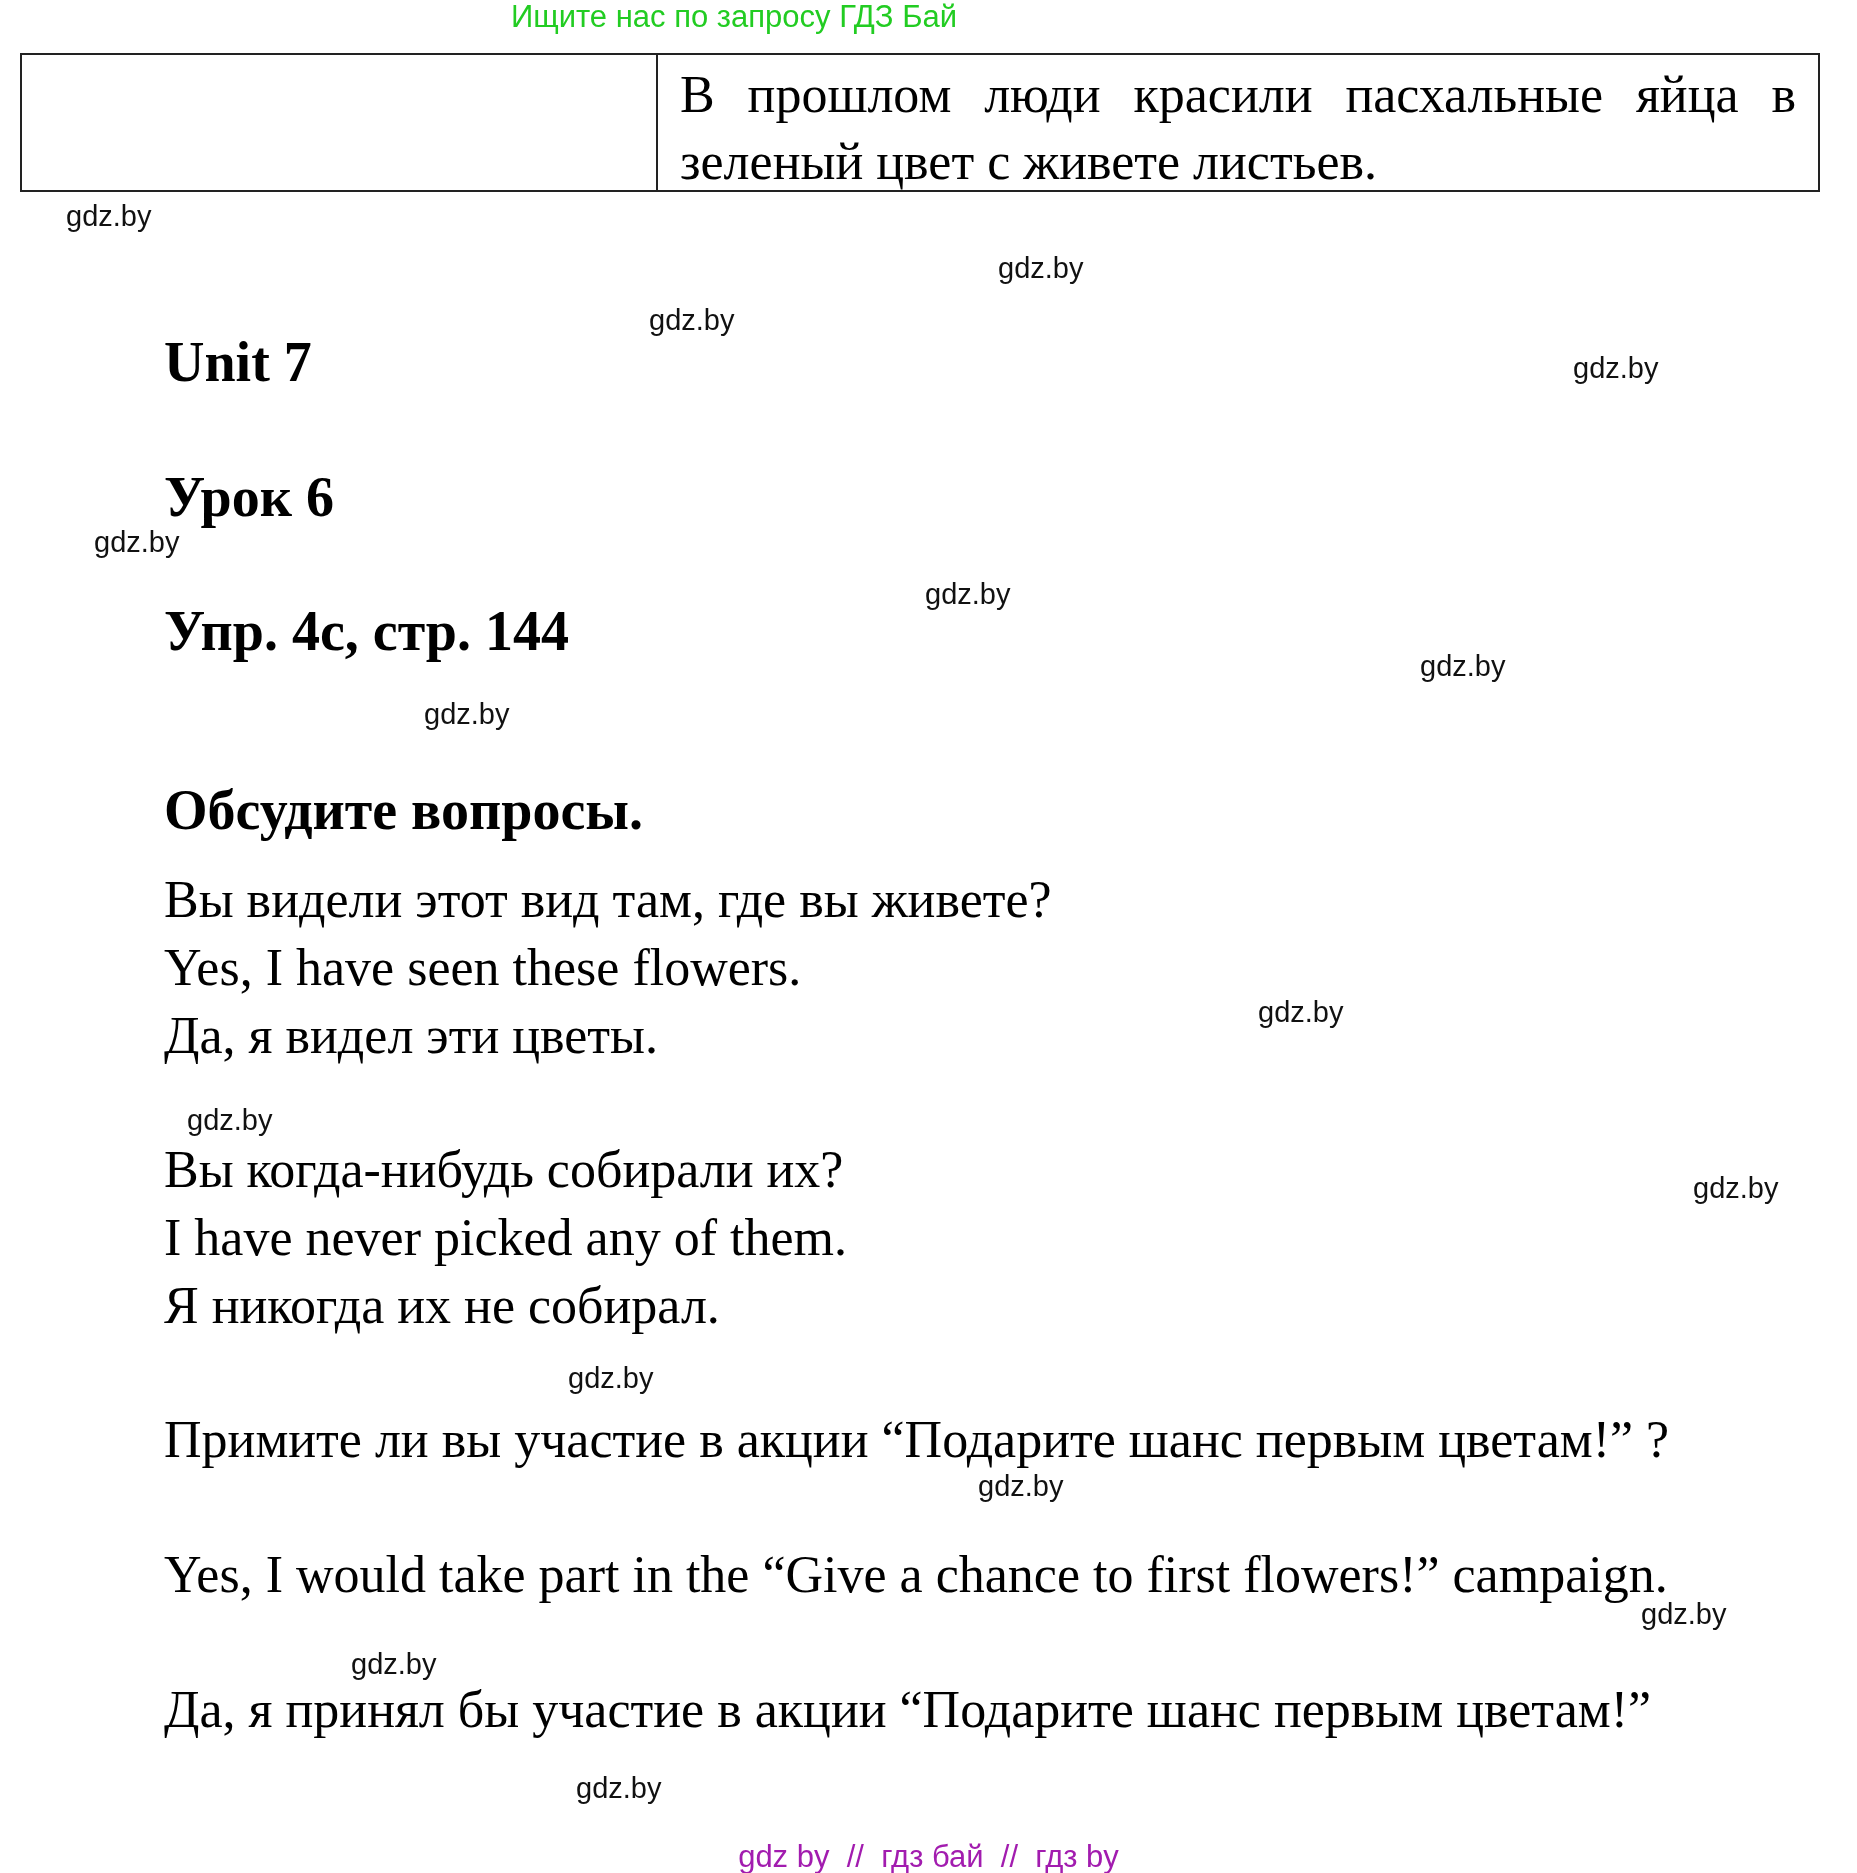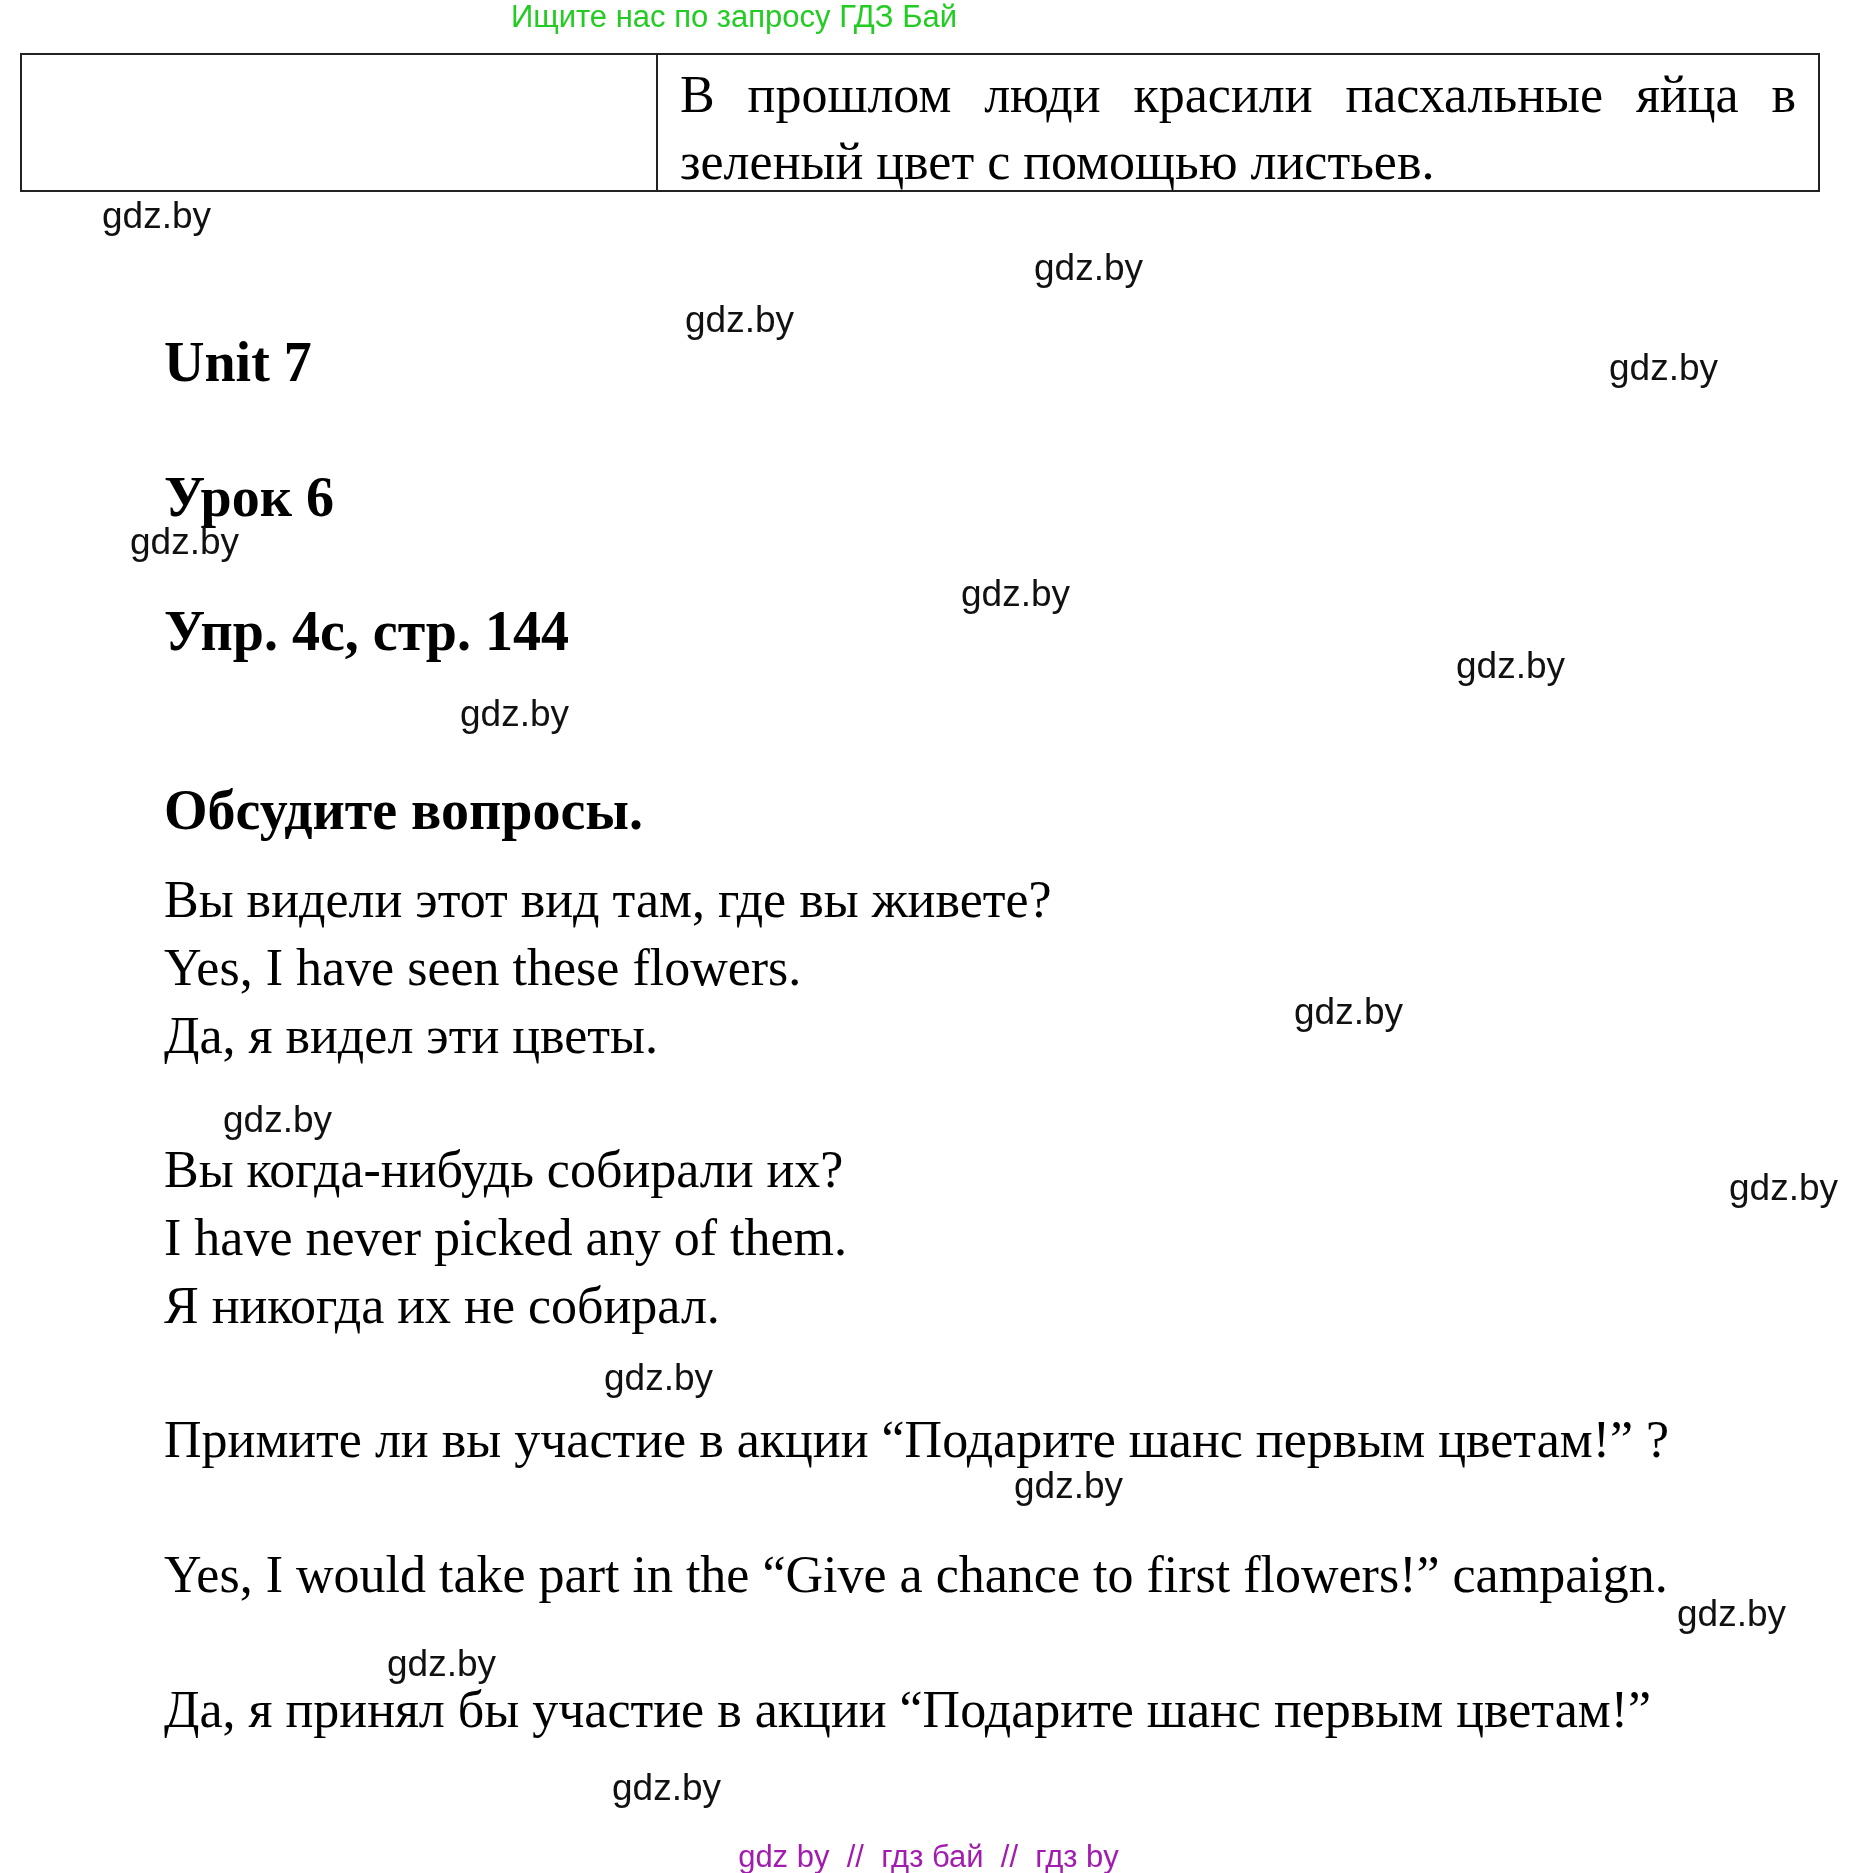--- a/index.html
+++ b/index.html
@@ -44,25 +44,24 @@
       flex: 1;
       padding: 6px 22px 0 22px;
       font-size: 52px;
       line-height: 67px;
       text-align: justify;
       text-align-last: left;
     }
     .watermark {
       position: absolute;
       font-family: "Liberation Sans", sans-serif;
-      font-size: 37px;
+      font-size: 29px;
       line-height: 32px;
       color: #111111;
       white-space: nowrap;
-      margin-left: 36px;
     }
     .heading {
       position: absolute;
       left: 164px;
       font-weight: bold;
       font-size: 56px;
       line-height: 64px;
       white-space: nowrap;
     }
     .line {
@@ -94,21 +93,21 @@
       white-space: pre;
     }
   </style>
 </head>
 <body>
 
 <div class="top-banner">Ищите нас по запросу ГДЗ Бай</div>
 
 <div class="table">
   <div class="cell-left"></div>
-  <div class="cell-right">В прошлом люди красили пасхальные яйца в  зеленый цвет с помощью листьев.</div>
+  <div class="cell-right">В прошлом люди красили пасхальные яйца в  зеленый цвет с живете листьев.</div>
 </div>
 
 <div class="heading" style="top:330px;text-align:right;">Unit 7</div>
 <div class="heading" style="top:465px;">Урок 6</div>
 <div class="heading" style="top:599px;">Упр. 4с, стр. 144</div>
 <div class="heading" style="top:734px;margin-top:44px;">Обсудите вопросы.</div>
 
 <div class="line" style="top:868px;">Вы видели этот вид там, где вы живете?</div>
 <div class="line" style="top:936px;">Yes, I have seen these flowers.</div>
 <div class="line" style="top:1004px;">Да, я видел эти цветы.</div>

